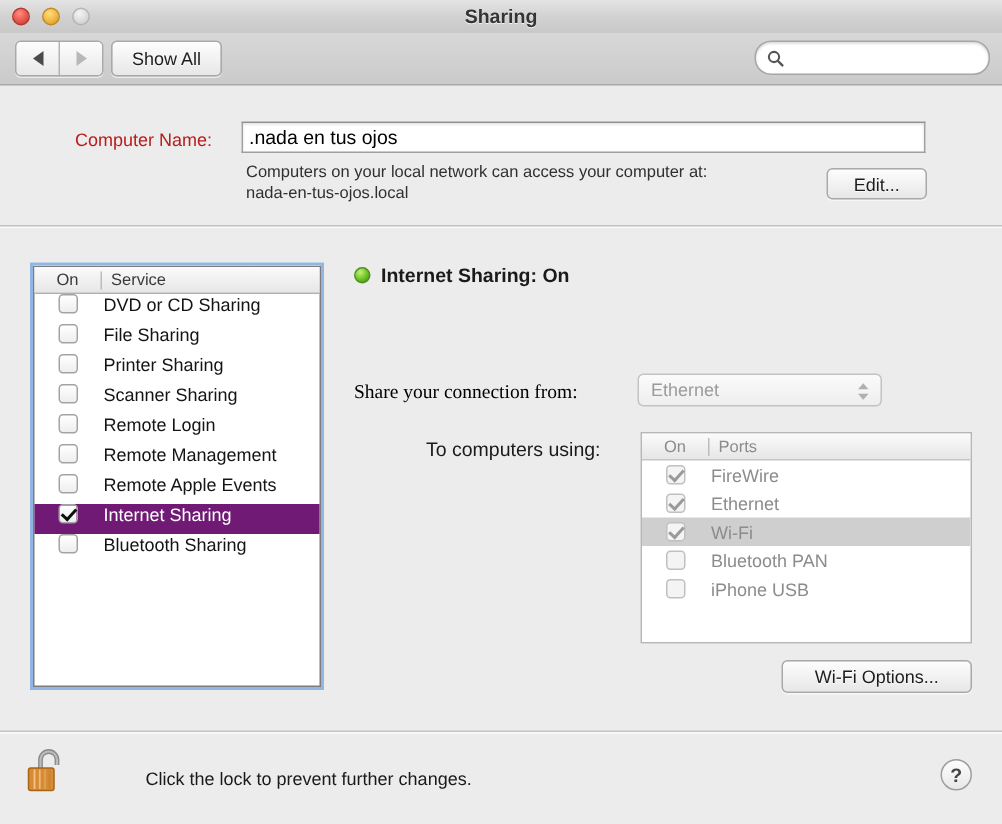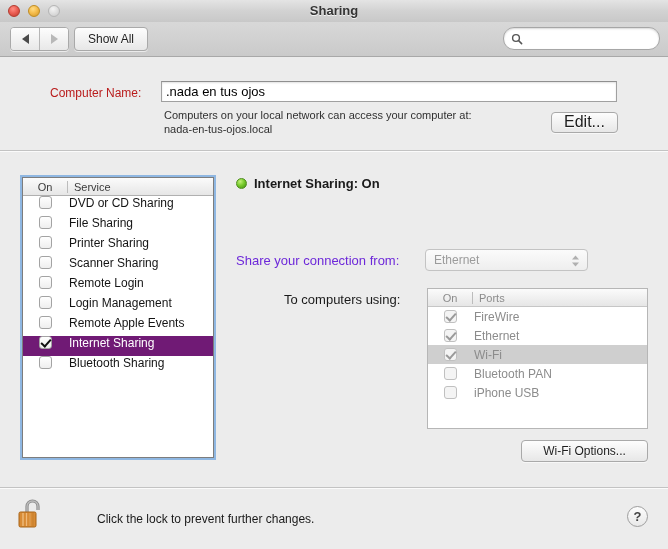--- a/index.html
+++ b/index.html
@@ -190,23 +190,23 @@
     line-height: 14px;
     color: #303030;
   }
   .edit-btn {
     position: absolute;
     left: 551px; top: 112px;
     width: 67px;
     height: 21px;
     box-sizing: border-box;
     display: flex;
-    align-items: flex-start;
+    align-items: center;
     justify-content: center;
-    font-size: 16px;
+    font-size: 12px;
     color: #1d1d1d;
     border: 1px solid #a9a9a9;
     border-radius: 4px;
     background: linear-gradient(to bottom, #fdfdfd 0%, #e7e7e7 100%);
     box-shadow: 0 1px 0 rgba(255,255,255,0.6);
     text-shadow: 0 1px 0 rgba(255,255,255,0.8);
   }
 
   .hrule {
     position: absolute;
@@ -327,21 +327,22 @@
     left: 236px; top: 198px;
     width: 400px;
     font-size: 11px;
     line-height: 14.5px;
     color: #232323;
   }
   .share-label {
     position: absolute;
     left: 236px; top: 253px;
     font-size: 13px;
-    color: #6d28d9;
+    color: #000000;
+    font-family: Liberation Serif, serif;
   }
   .popup {
     position: absolute;
     left: 425px; top: 249px;
     width: 163px;
     height: 22px;
     box-sizing: border-box;
     border: 1px solid #c3c3c3;
     border-radius: 4px;
     background: linear-gradient(to bottom, #fbfbfb 0%, #eeeeee 100%);
@@ -522,21 +523,21 @@
           <div class="svc-row">
             <div class="cb-cell">
               <div class="cb"></div>
             </div>
             <div class="svc-label">Remote Login</div>
           </div>
           <div class="svc-row">
             <div class="cb-cell">
               <div class="cb"></div>
             </div>
-            <div class="svc-label">Login Management</div>
+            <div class="svc-label">Remote Management</div>
           </div>
           <div class="svc-row">
             <div class="cb-cell">
               <div class="cb"></div>
             </div>
             <div class="svc-label">Remote Apple Events</div>
           </div>
           <div class="svc-row selected">
             <div class="cb-cell">
               <div class="cb checked"></div>

